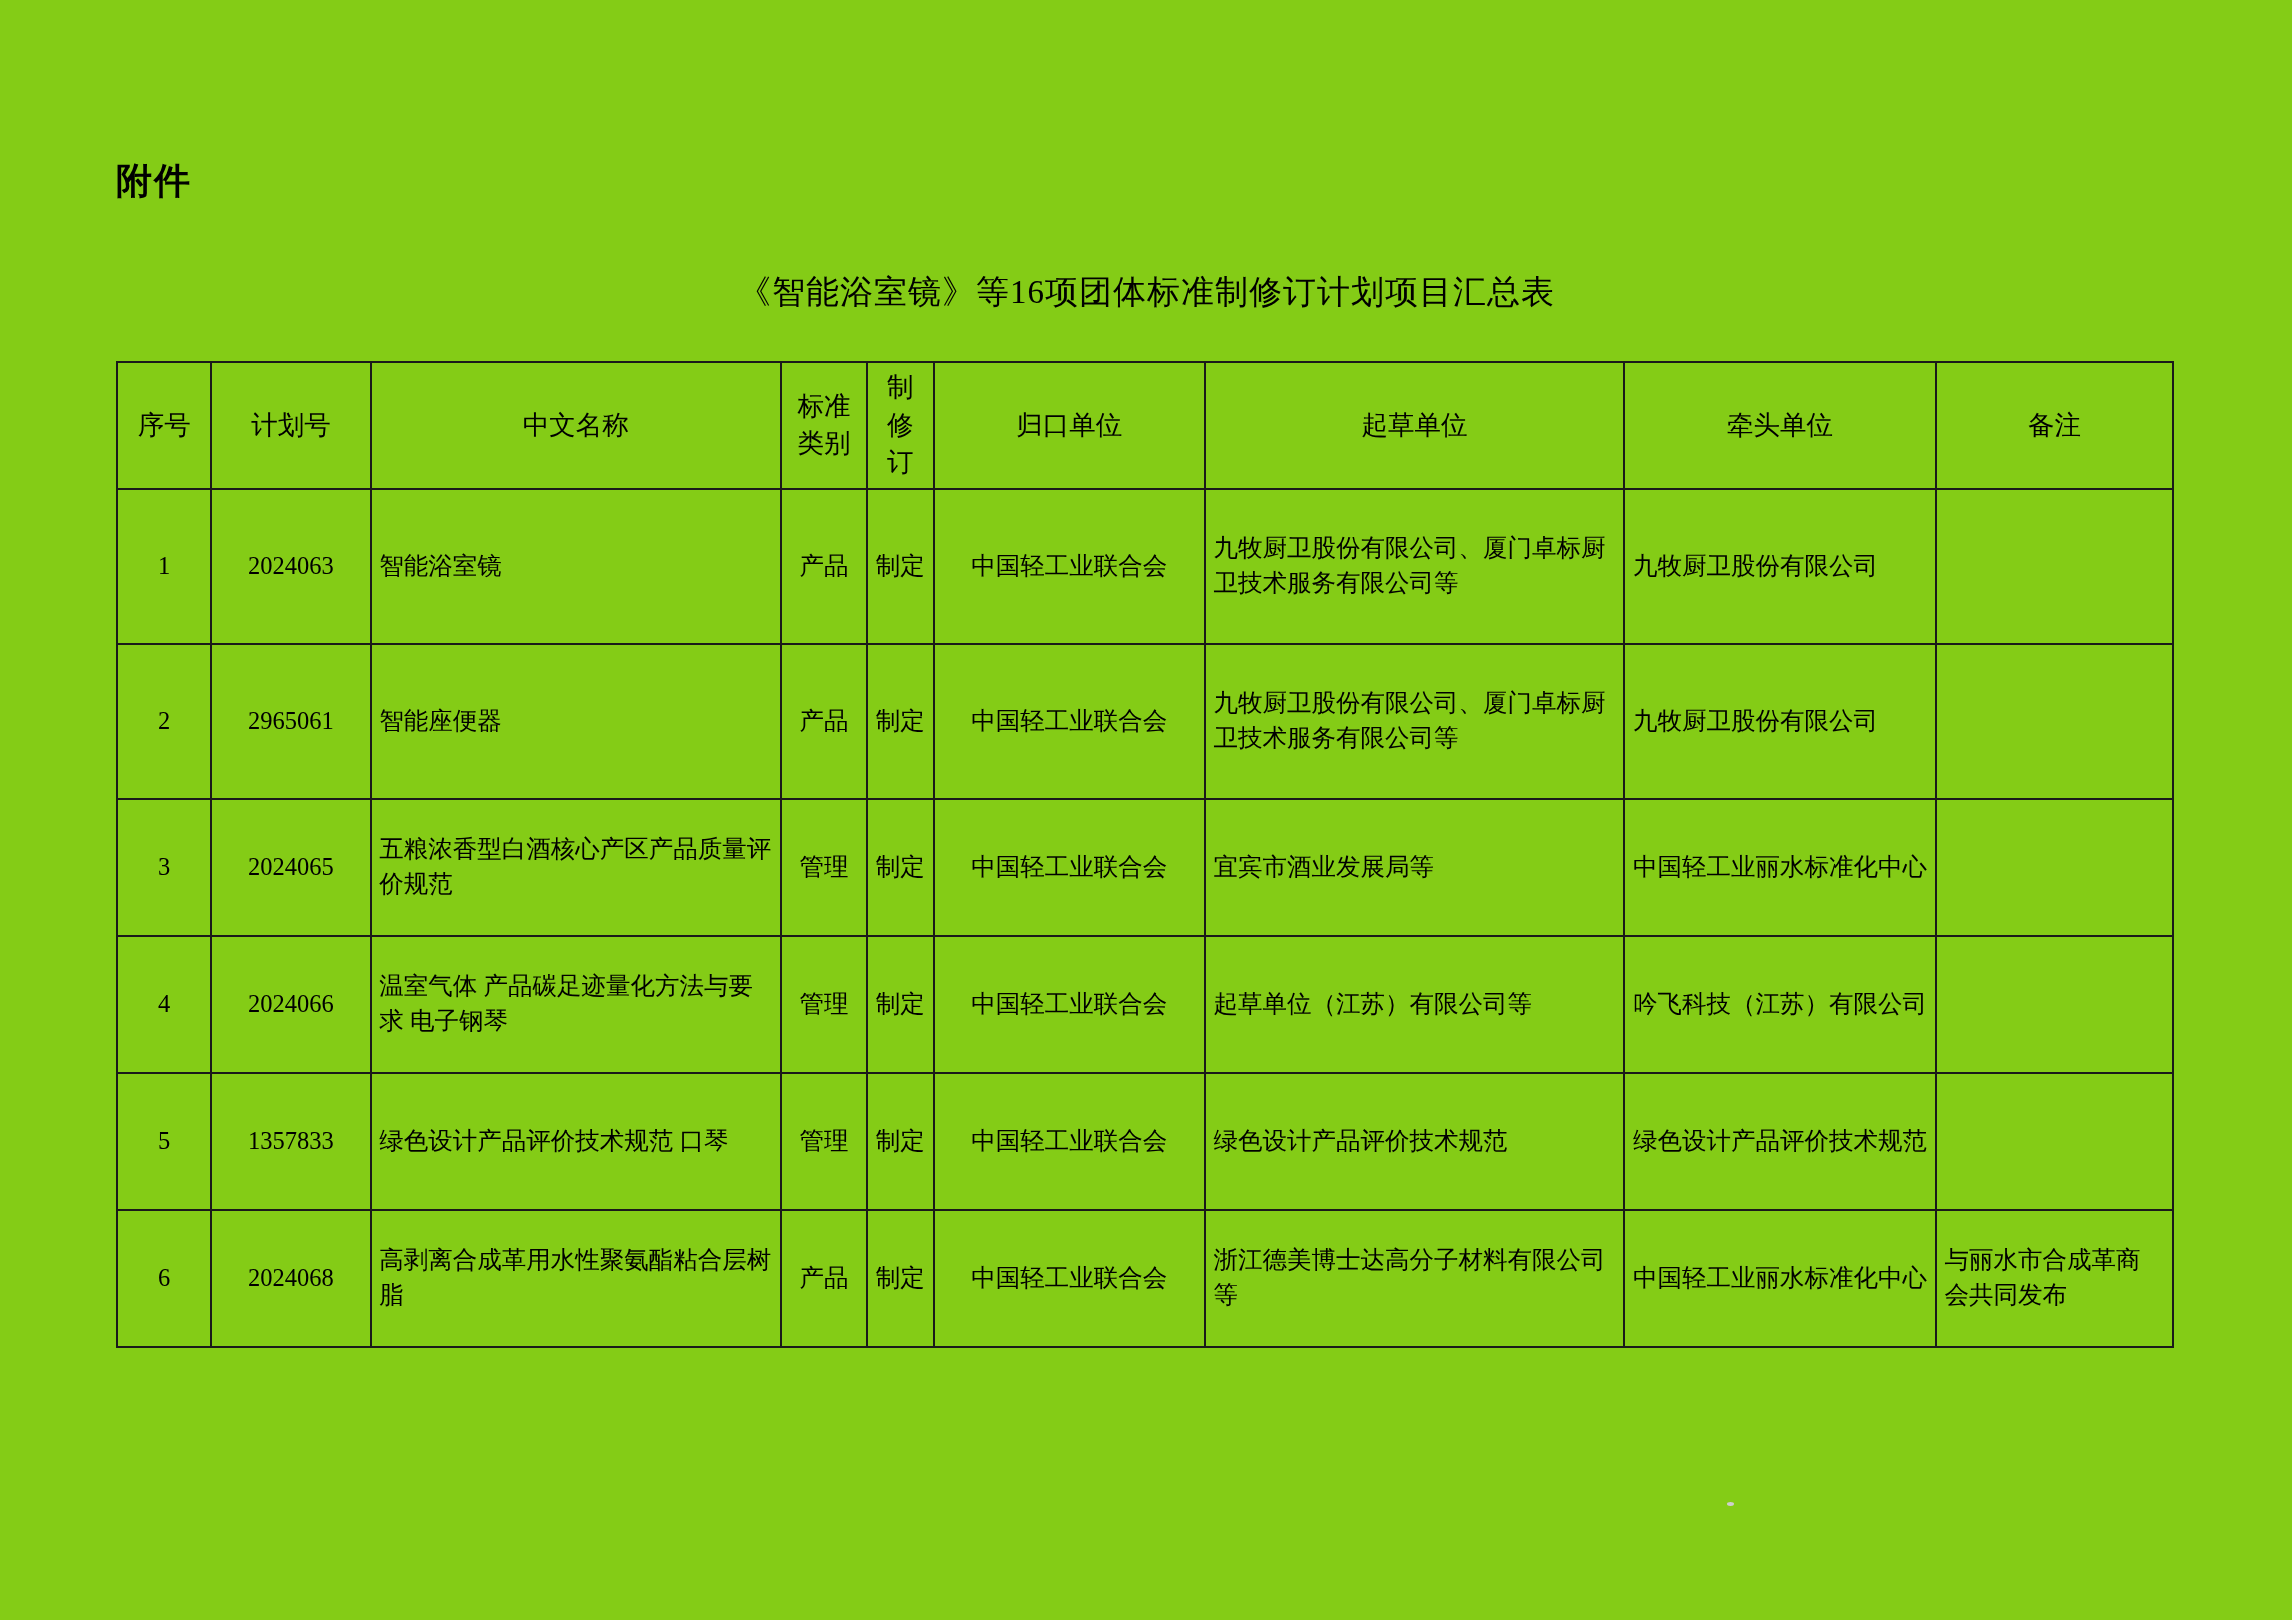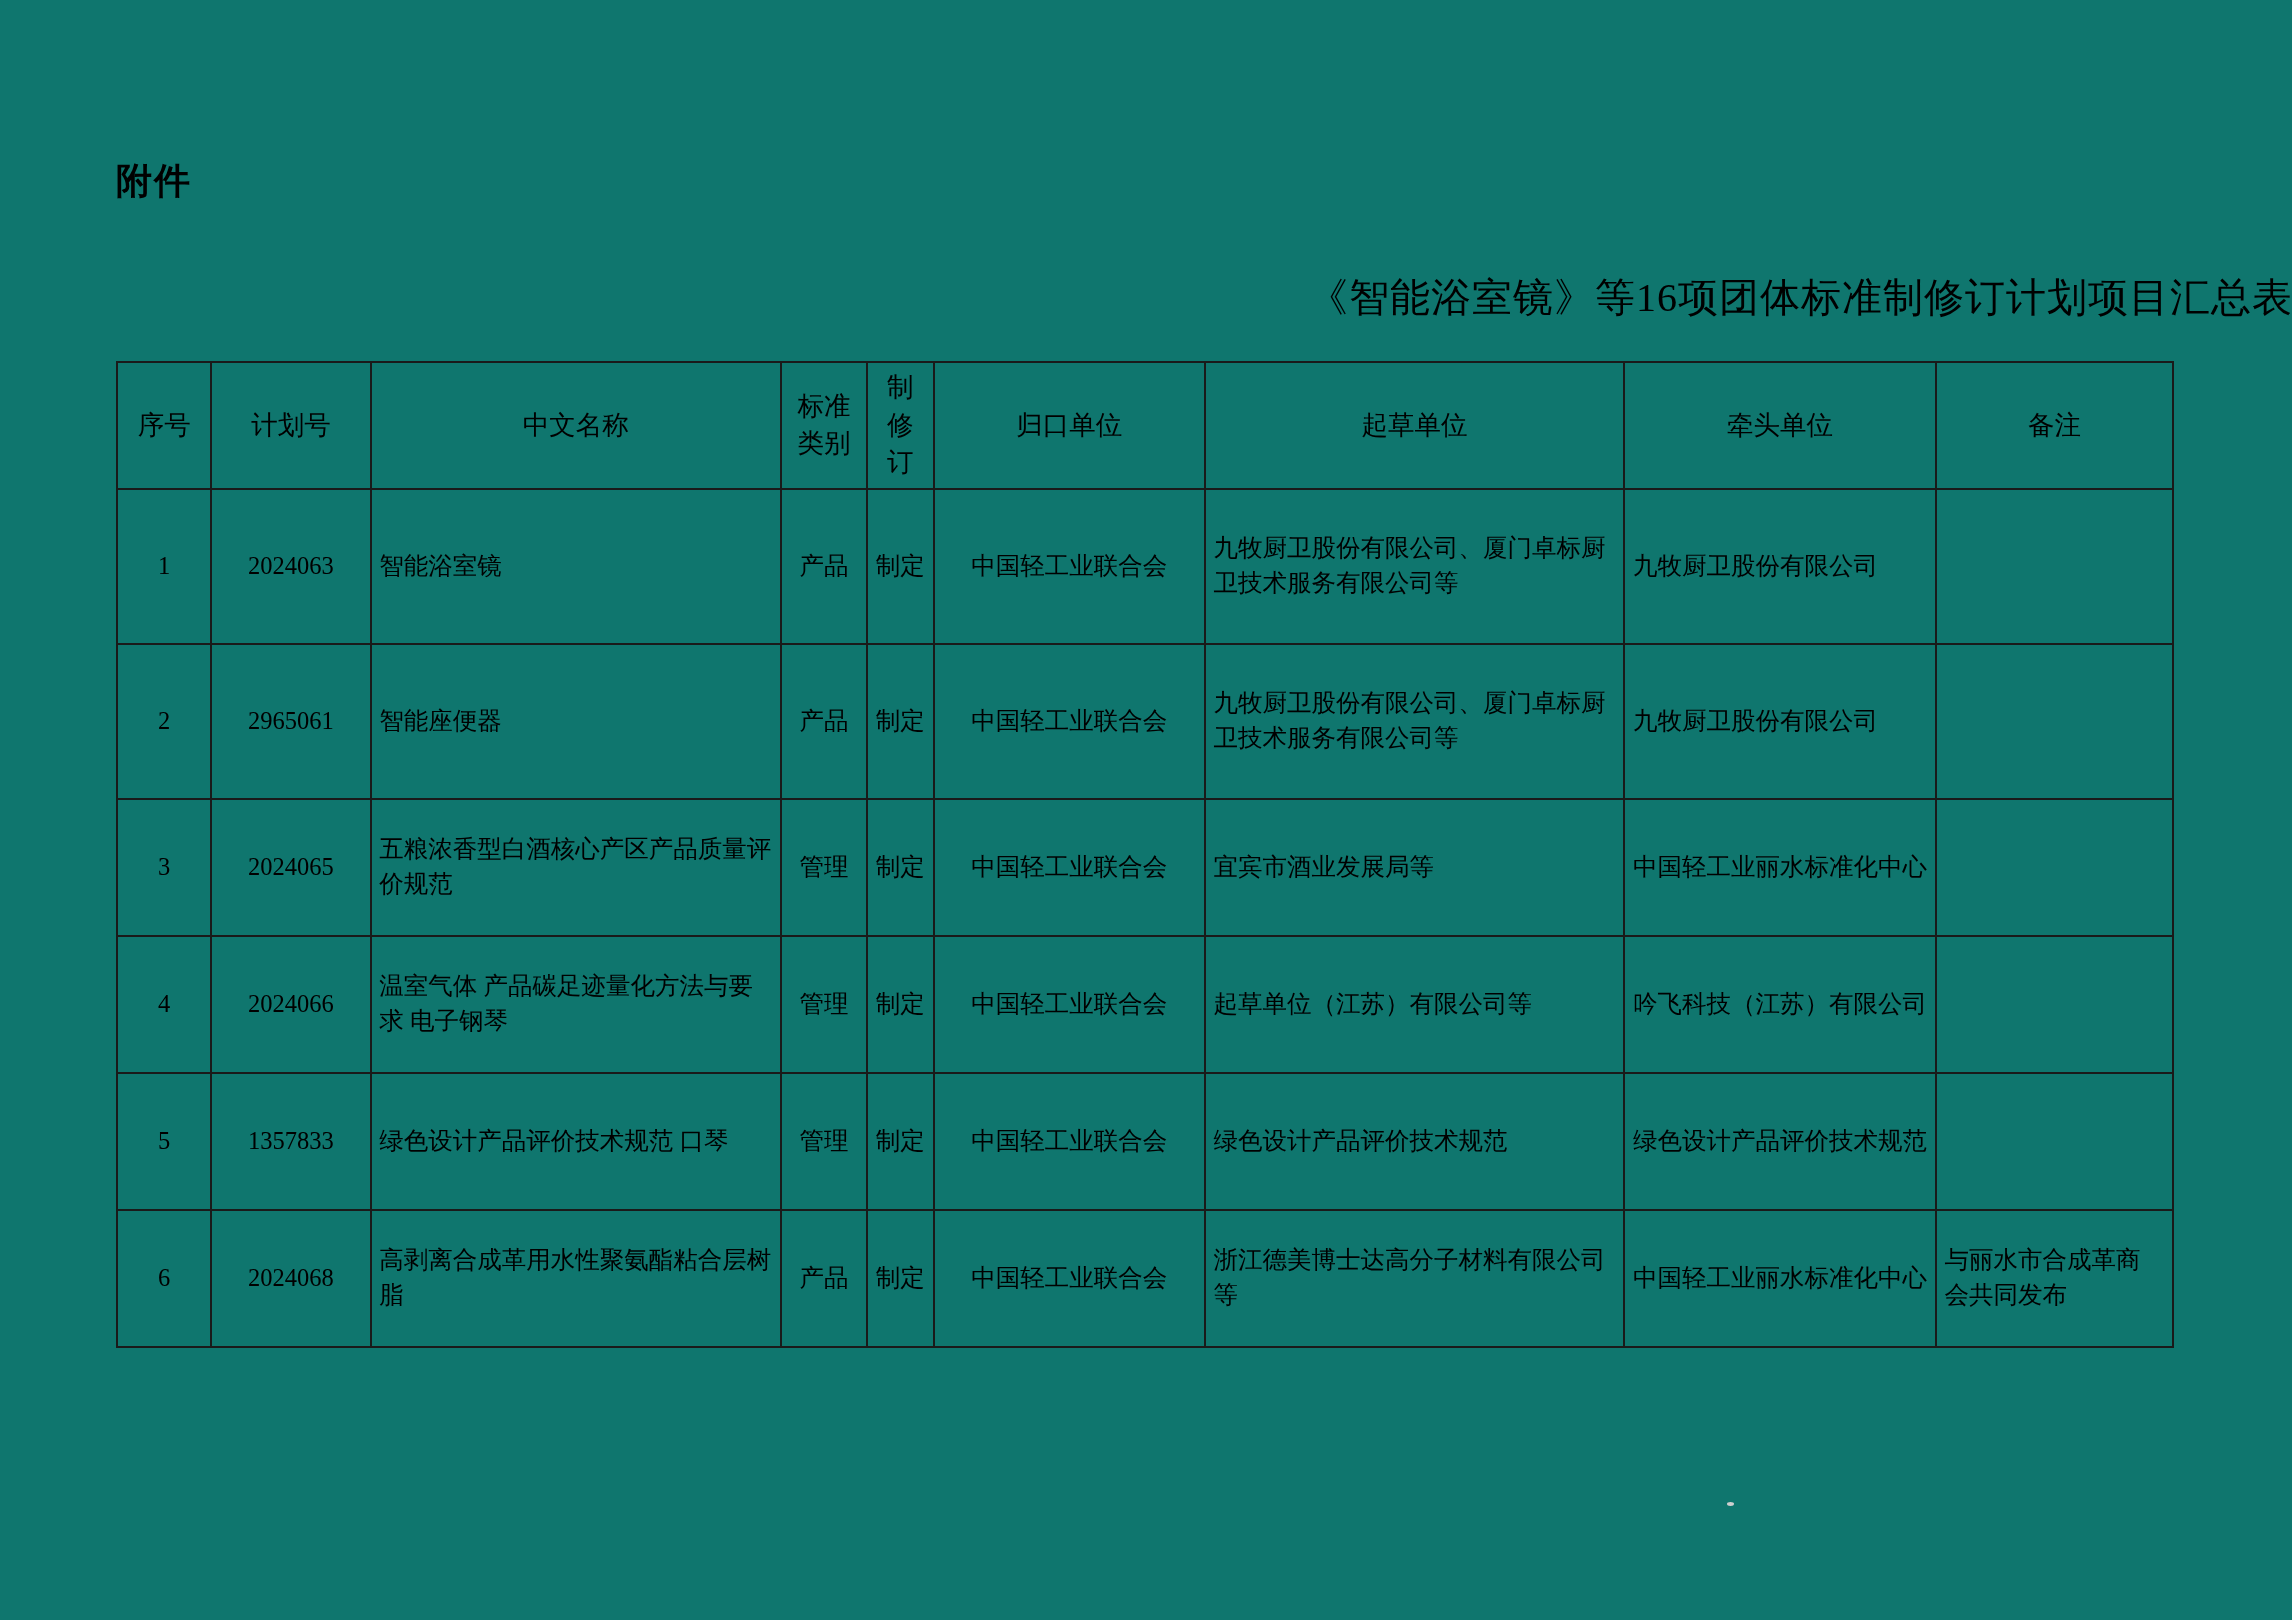--- a/index.html
+++ b/index.html
@@ -11,37 +11,37 @@
     width: 2293px;
     height: 1620px;
     font-family: "Liberation Serif", "DejaVu Serif", serif;
     color: #000000;
     position: relative;
     overflow: hidden;
   }
   .page {
     position: absolute;
     inset: 0;
-    background: #0f766e;
+    background: #84cc16;
   }
   .attachment-label {
     position: absolute;
     left: 116px;
     top: 157px;
     font-size: 36px;
     font-weight: bold;
     letter-spacing: 2px;
   }
   .doc-title {
     position: absolute;
     left: 0;
     right: 0;
     top: 270px;
-    text-align: right;
-    font-size: 40px;
+    text-align: center;
+    font-size: 33px;
     letter-spacing: 1px;
   }
   .table-wrap {
     position: absolute;
     left: 116px;
     top: 361px;
     width: 2058px;
   }
   table.plan-table {
     border-collapse: collapse;

